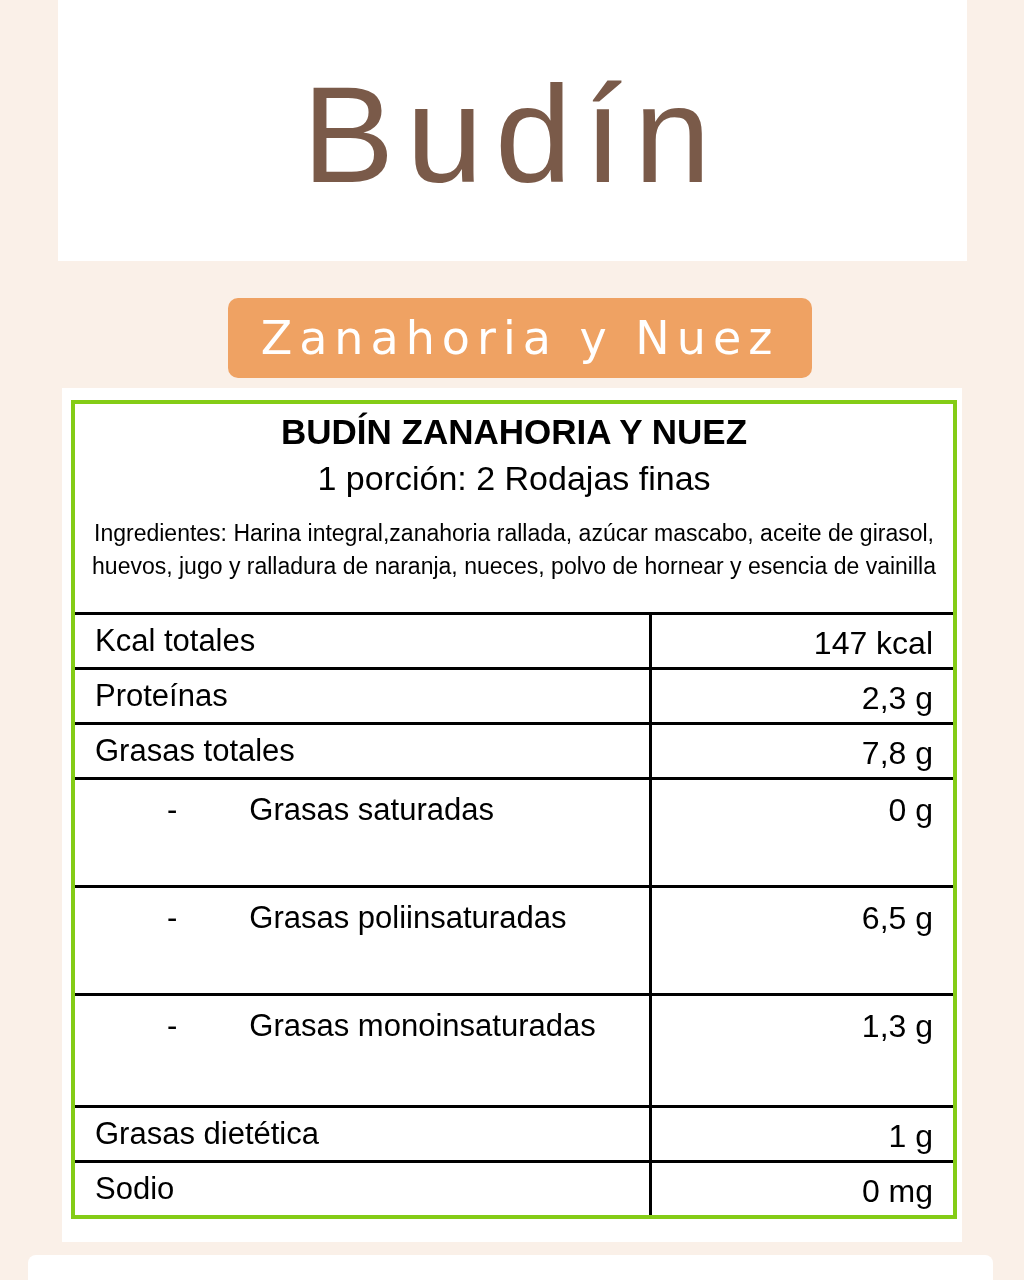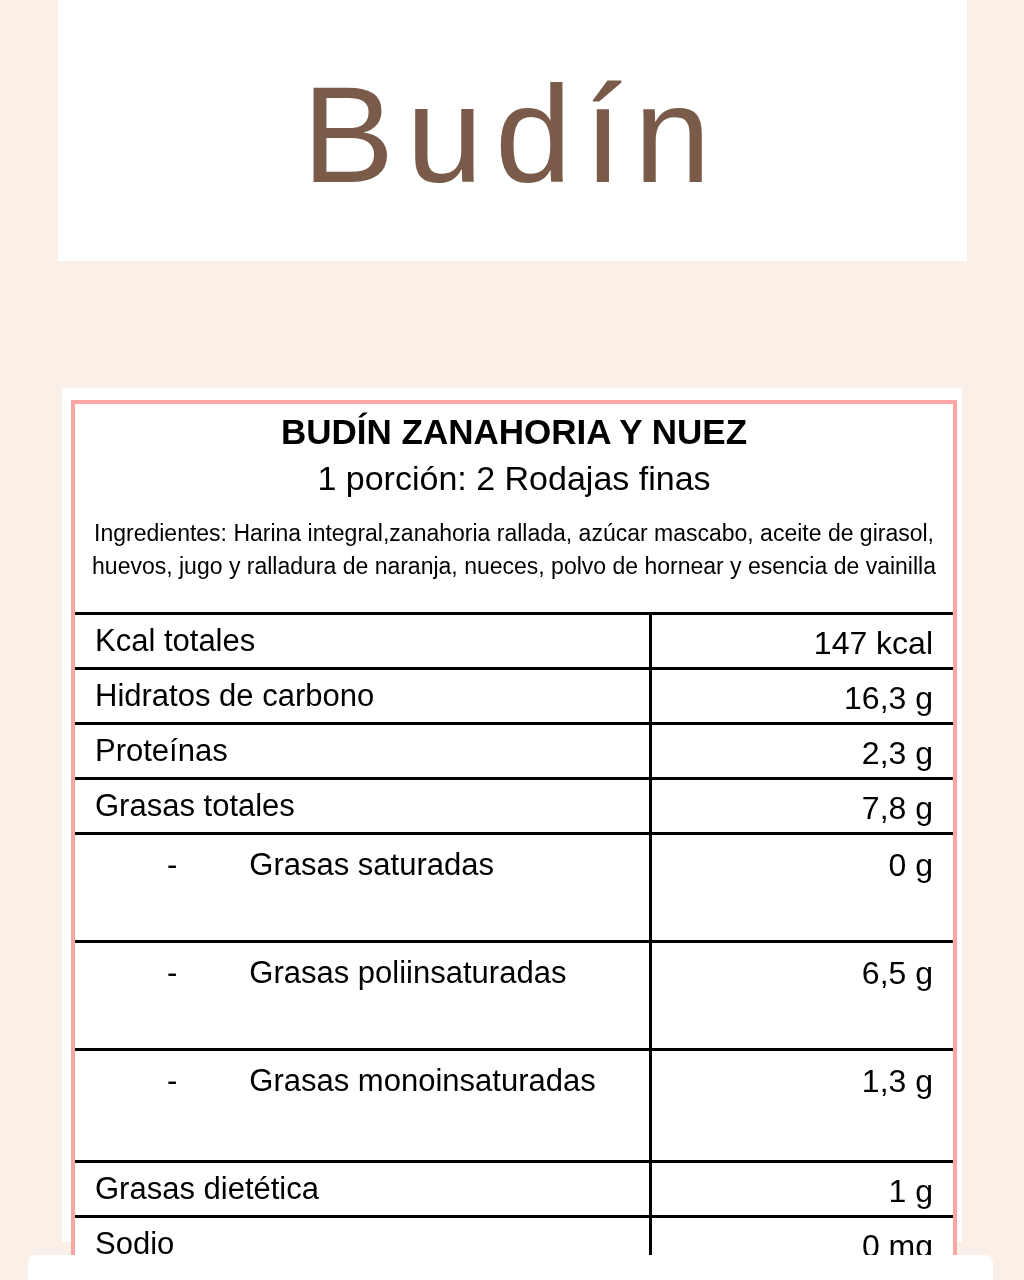--- a/index.html
+++ b/index.html
@@ -57,21 +57,21 @@
   }
 
   
   table.nutrition {
     position: absolute;
     left: 9px; top: 12px;
     border-collapse: collapse;
     table-layout: fixed;
     width: 882px;
     background: #ffffff;
-    border: 4px solid #fca5a5;
+    border: 4px solid #84cc16;
   }
   table.nutrition col.c-label { width: 577px; }
   table.nutrition col.c-value { width: 305px; }
   table.nutrition td {
     border: 3px solid #000000;
     color: #000000;
     overflow: hidden;
   }
 
   
@@ -112,20 +112,23 @@
 </style>
 </head>
 <body>
 
 <div class="canvas">
 
   <div class="header-card">
     <div class="main-title">Budín</div>
   </div>
 
+  <div class="badge">
+    <span>Zanahoria y Nuez</span>
+  </div>
 
   <div class="table-card">
     <table class="nutrition">
       <colgroup>
           <col class="c-label">
           <col class="c-value">
         </colgroup>
 
       <tbody>
           <tr>
@@ -134,24 +137,20 @@
           <div class="t-portion">1 porción: 2 Rodajas finas</div>
           <div class="t-ingredients">Ingredientes: Harina integral,zanahoria rallada, azúcar mascabo, aceite de girasol, huevos, jugo y ralladura de naranja, nueces, polvo de hornear y esencia de vainilla</div>
         </td>
       </tr>
 
       <tr class="r-short">
         <td class="lbl"><span>Kcal totales</span></td>
         <td class="val"><span>147 kcal</span></td>
       </tr>
 
-      <tr class="r-short">
-        <td class="lbl"><span>Hidratos de carbono</span></td>
-        <td class="val"><span>16,3 g</span></td>
-      </tr>
 
       <tr class="r-short">
         <td class="lbl"><span>Proteínas</span></td>
         <td class="val"><span>2,3 g</span></td>
       </tr>
 
       <tr class="r-short">
         <td class="lbl"><span>Grasas totales</span></td>
         <td class="val"><span>7,8 g</span></td>
       </tr>

